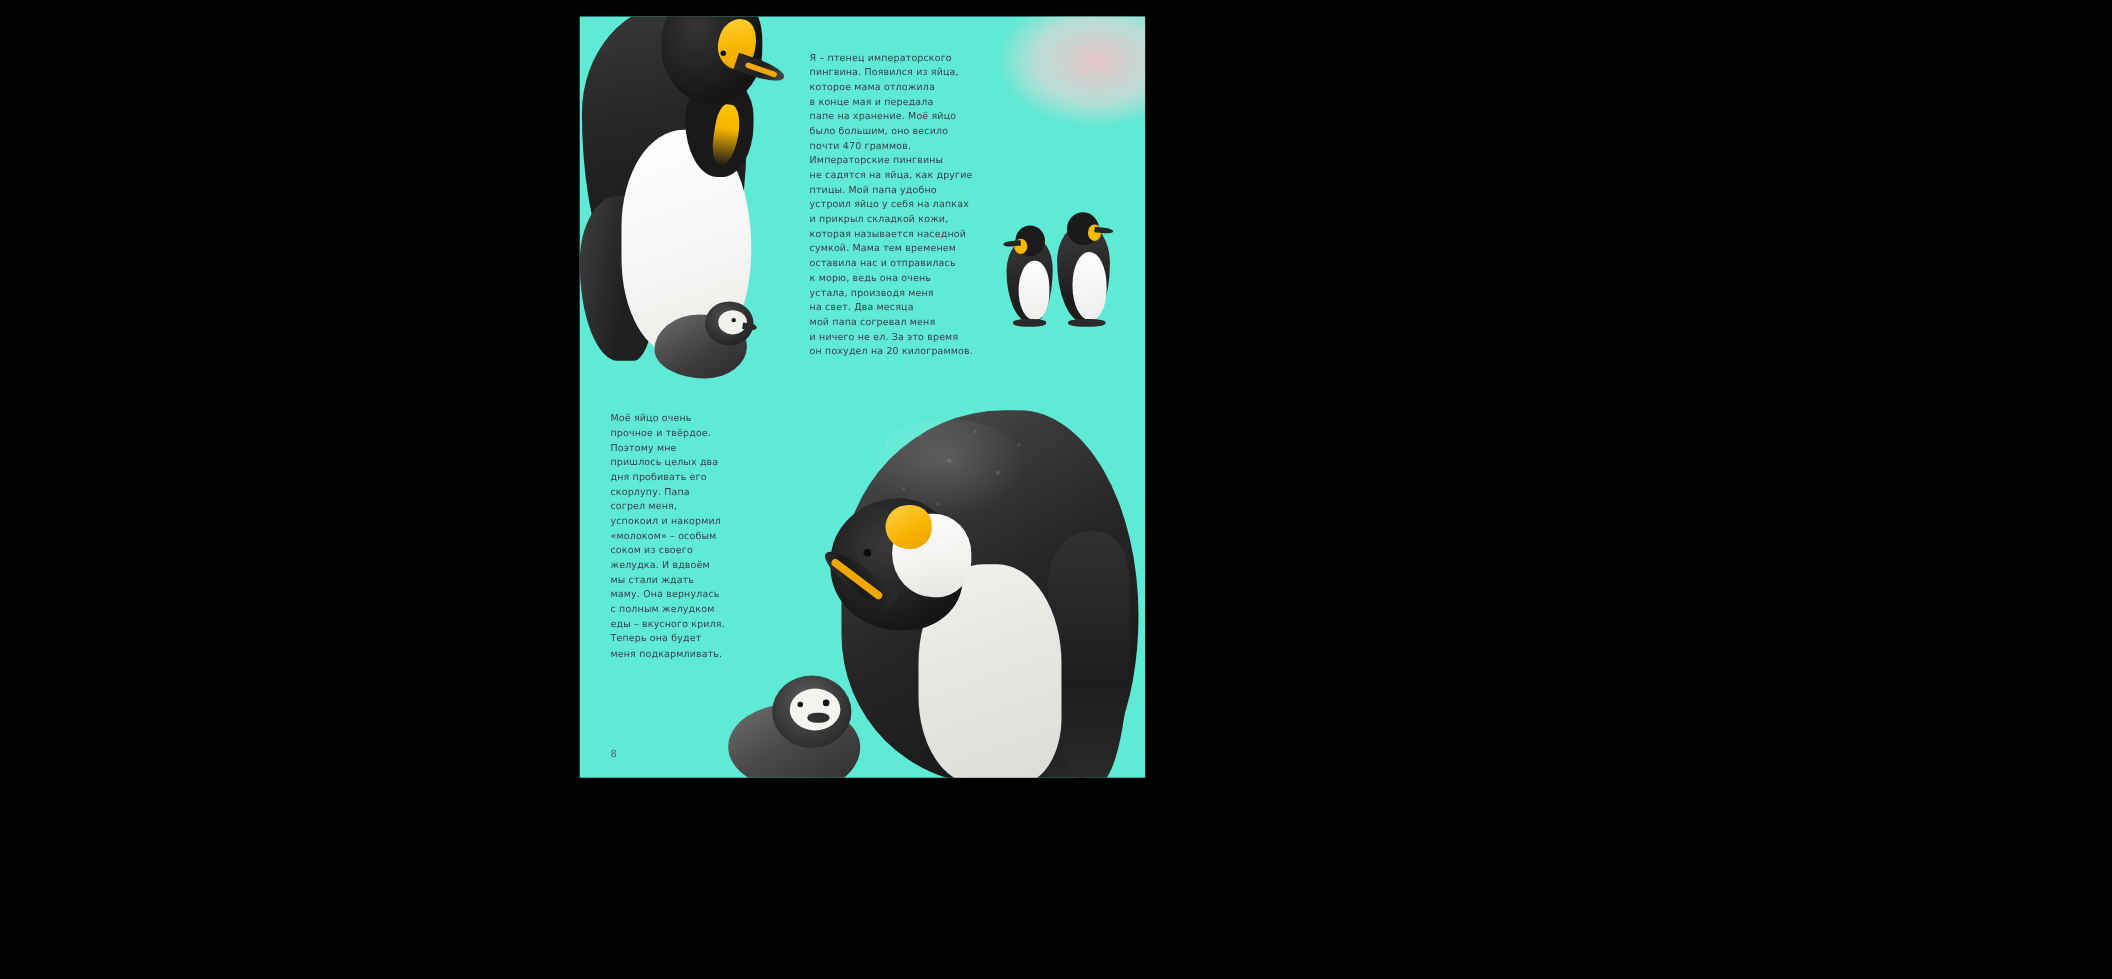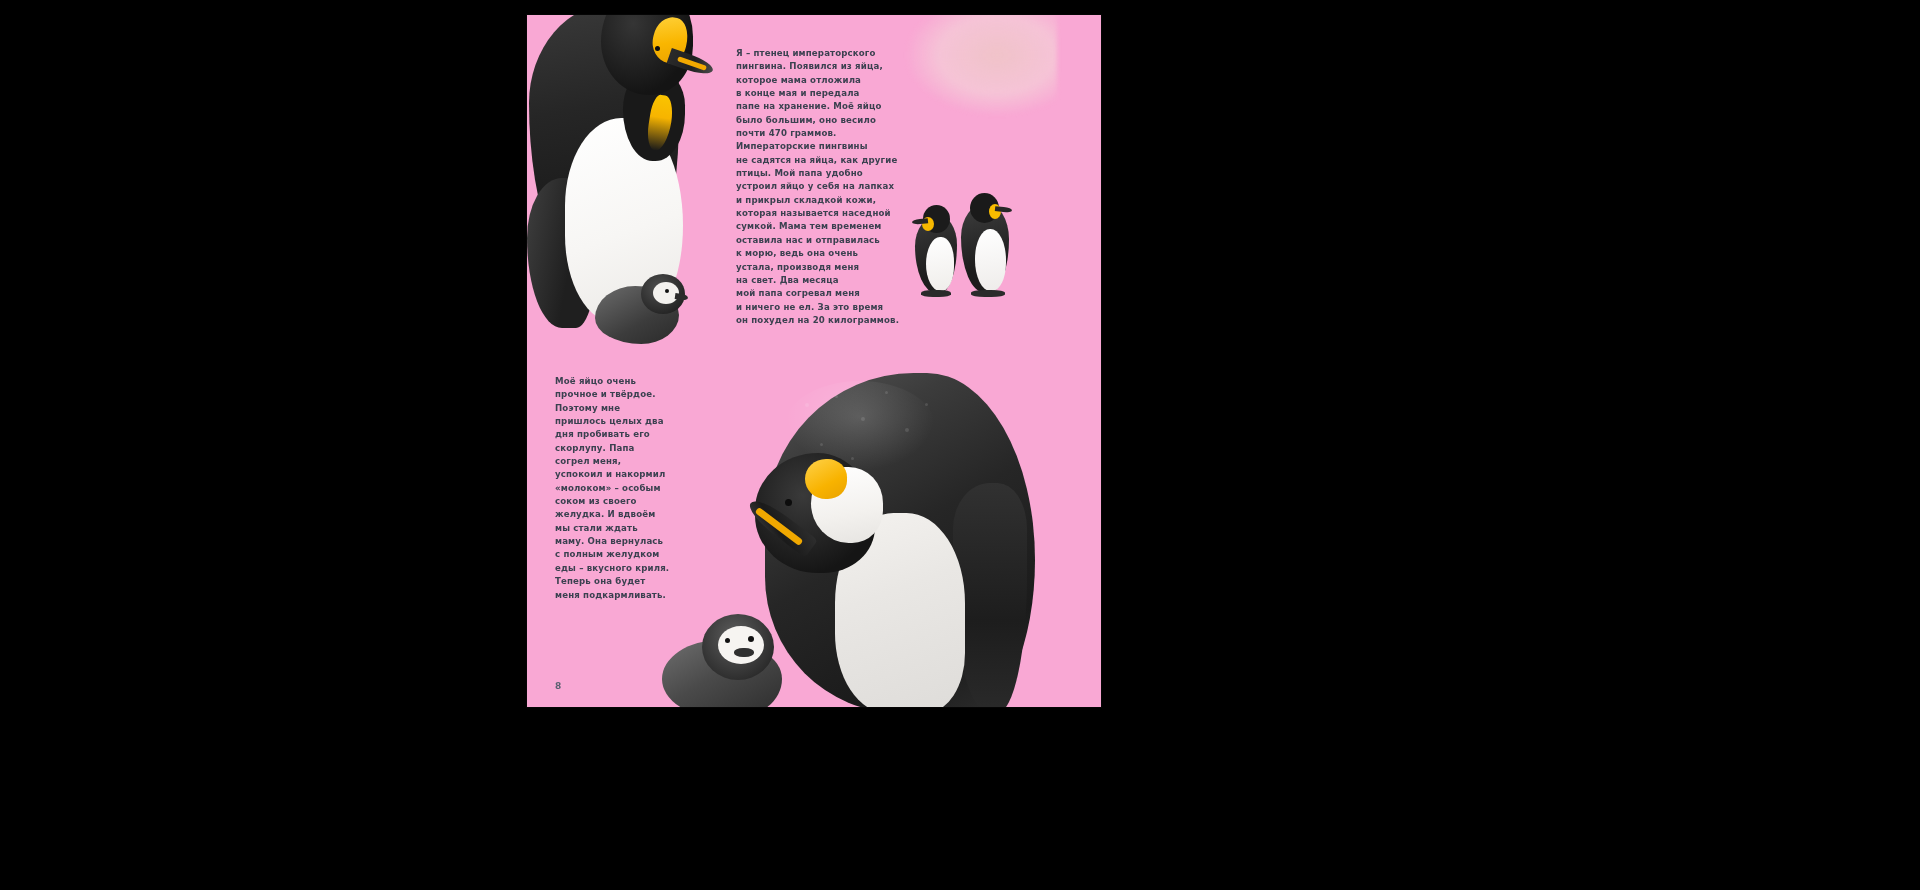--- a/index.html
+++ b/index.html
@@ -17,26 +17,25 @@
     width: 1920px;
     height: 890px;
     background: #000000;
   }
 
   
   #page {
     position: absolute;
     left: 527px;
     top: 15px;
-    width: 574px;
+    width: 514px;
     height: 692px;
-    background: #f9a8d4;
+    background: #5eead4;
     overflow: hidden;
     box-shadow: 0 0 0 1px rgba(255,255,255,0.02);
-    font-weight: bold;
   }
 
   
 
   .art {
     position: absolute;
     pointer-events: none;
   }
 
   

